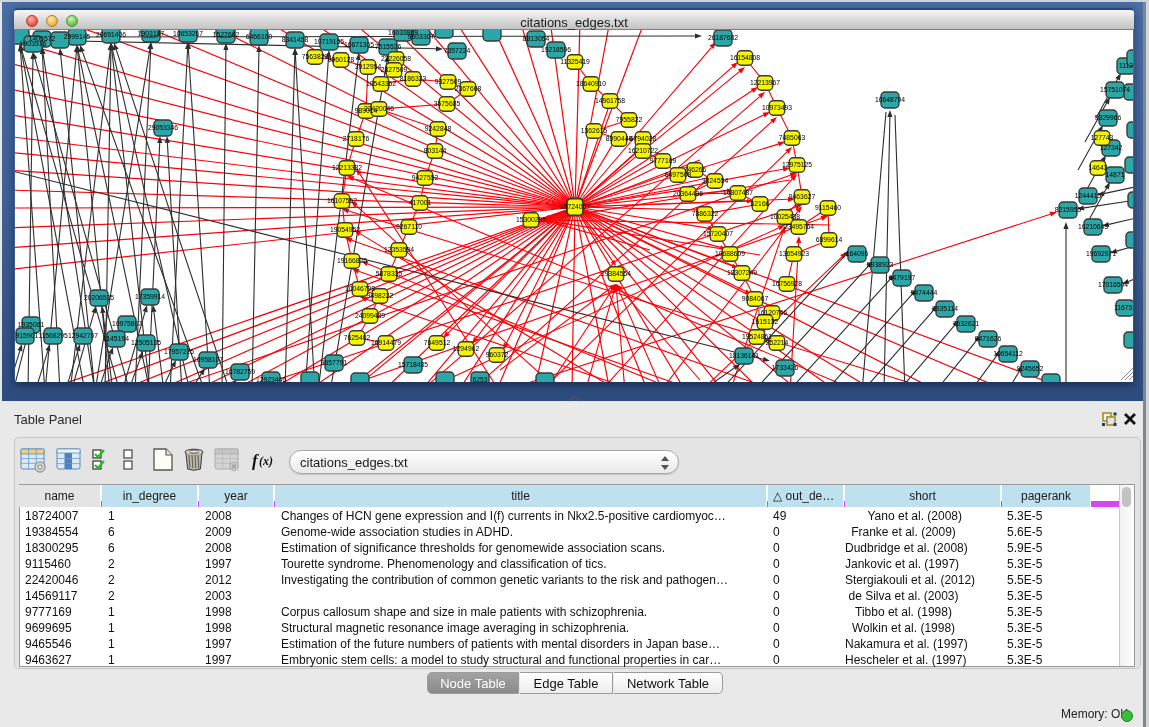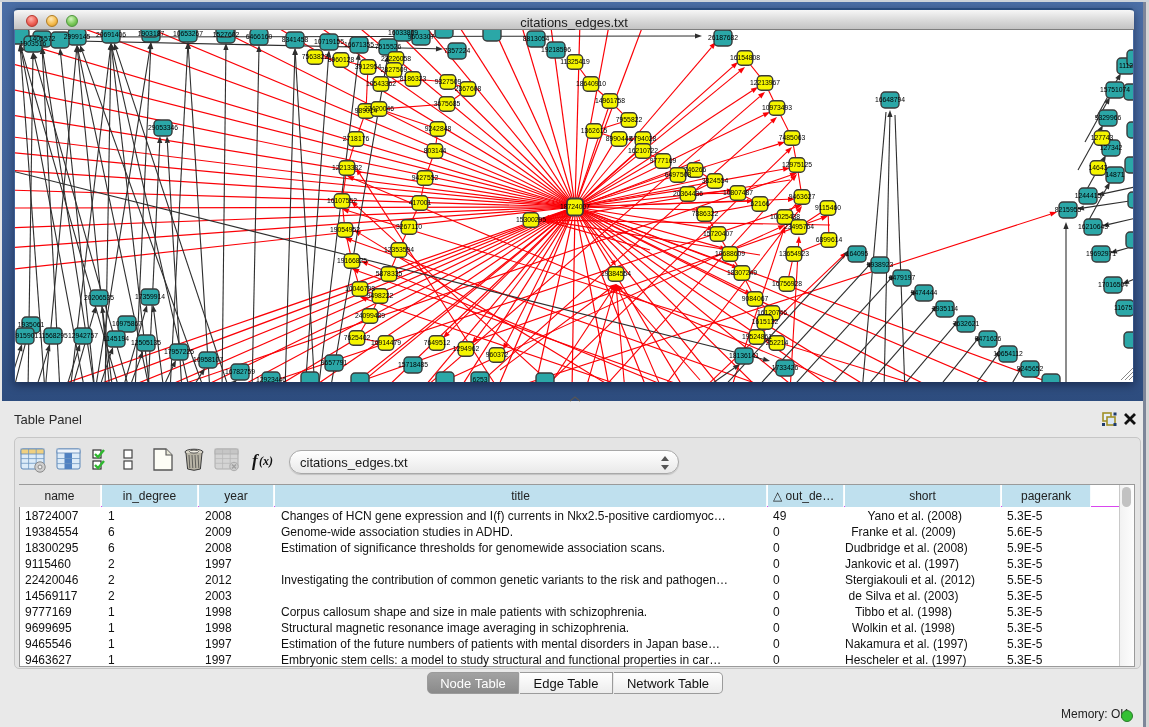--- a/index.html
+++ b/index.html
@@ -8,21 +8,21 @@
 #titlebar{position:absolute;left:0;top:0px;width:1120px;height:22px;border-radius:4px 4px 0 0;background:linear-gradient(#f7f7f7,#dedede 45%,#c3c3c3);border-bottom:1px solid #7e7e7e;border-top:2px solid #274a7c}
 #title{position:absolute;left:0;top:5px;width:100%;text-align:center;font-size:13px;color:#1c1c1c}
 .tl{position:absolute;top:5px;width:12px;height:12px;border-radius:50%}
 #canvas{position:absolute;left:1px;top:22px;width:1118px;height:352px;background:#fff;overflow:hidden}
 #tp{position:absolute;left:0px;top:401px;width:1144px;height:326px;background:#e9e9e9}
 #tph{position:absolute;left:14px;top:11px;font-size:13px;color:#2a2a2a}
 #container{position:absolute;left:14px;top:36px;width:1127px;height:232px;background:#e4e4e4;border:1px solid #c6c6c6;border-radius:5px}
 #dd{position:absolute;left:289px;top:49px;width:390px;height:24px;border:1px solid #a8a8a8;border-radius:12px;background:linear-gradient(#ffffff,#e9e9e9);box-shadow:0 1px 1px rgba(0,0,0,.15)}
 #dd span{position:absolute;left:10px;top:4px;font-size:13px;color:#1a1a1a}
 #tblarea{position:absolute;left:19px;top:83px;width:1116px;height:183px;background:#fff;border:1px solid #9a9a9a}
-#thead{position:absolute;left:19px;top:84px;width:1100px;height:22px;font-size:12px;color:#222;border-bottom:1px solid #d946ef}
+#thead{position:absolute;left:19px;top:84px;width:1100px;height:22px;font-size:12px;color:#222;border-bottom:6px solid #d946ef}
 #trows{position:absolute;left:0;top:0;width:1149px;height:727px;font-size:12px;color:#111;pointer-events:none}
 .seg{position:absolute;top:672px;height:22px;font-size:13px;line-height:21px;text-align:center;border:1px solid #9b9b9b}
 #memory{position:absolute;left:1061px;top:707px;font-size:12px;color:#222}
 #memdot{position:absolute;left:1121px;top:710px;width:12px;height:12px;border-radius:50%;background:#35c135;border:1px solid #2a7a2a}
 #rightstrip1{position:absolute;left:1143px;top:0;width:3px;height:727px;background:#7d8699}
 #rightstrip2{position:absolute;left:1146px;top:0;width:3px;height:727px;background:#d6d6d6}
 #topstrip{position:absolute;left:0;top:0;width:1149px;height:2px;background:#cdd3da}
 </style></head><body>
 <div id="root">
 <div id="desktop"></div>
@@ -871,20 +871,21 @@
         <div style="position:absolute;left:205px;width:70px">2008</div>
         <div style="position:absolute;left:281px;width:487px;overflow:hidden;white-space:nowrap">Estimation of significance thresholds for genomewide association scans.</div>
         <div style="position:absolute;left:773px;width:70px">0</div>
         <div style="position:absolute;left:845px;width:117px;white-space:nowrap">Dudbridge et al. (2008)</div>
         <div style="position:absolute;left:1007px;width:80px">5.9E‑5</div>
       </div>
       <div style="position:absolute;left:0;top:556px;width:1100px;height:16px;line-height:16px">
         <div style="position:absolute;left:25px;width:75px">9115460</div>
         <div style="position:absolute;left:108px;width:80px">2</div>
         <div style="position:absolute;left:205px;width:70px">1997</div>
+        <div style="position:absolute;left:281px;width:487px;overflow:hidden;white-space:nowrap">Tourette syndrome. Phenomenology and classification of tics.</div>
         <div style="position:absolute;left:773px;width:70px">0</div>
         <div style="position:absolute;left:845px;width:117px;text-align:left;white-space:nowrap">Jankovic et al. (1997)</div>
         <div style="position:absolute;left:1007px;width:80px">5.3E‑5</div>
       </div>
       <div style="position:absolute;left:0;top:572px;width:1100px;height:16px;line-height:16px">
         <div style="position:absolute;left:25px;width:75px">22420046</div>
         <div style="position:absolute;left:108px;width:80px">2</div>
         <div style="position:absolute;left:205px;width:70px">2012</div>
         <div style="position:absolute;left:281px;width:487px;overflow:hidden;white-space:nowrap">Investigating the contribution of common genetic variants to the risk and pathogen…</div>
         <div style="position:absolute;left:773px;width:70px">0</div>

